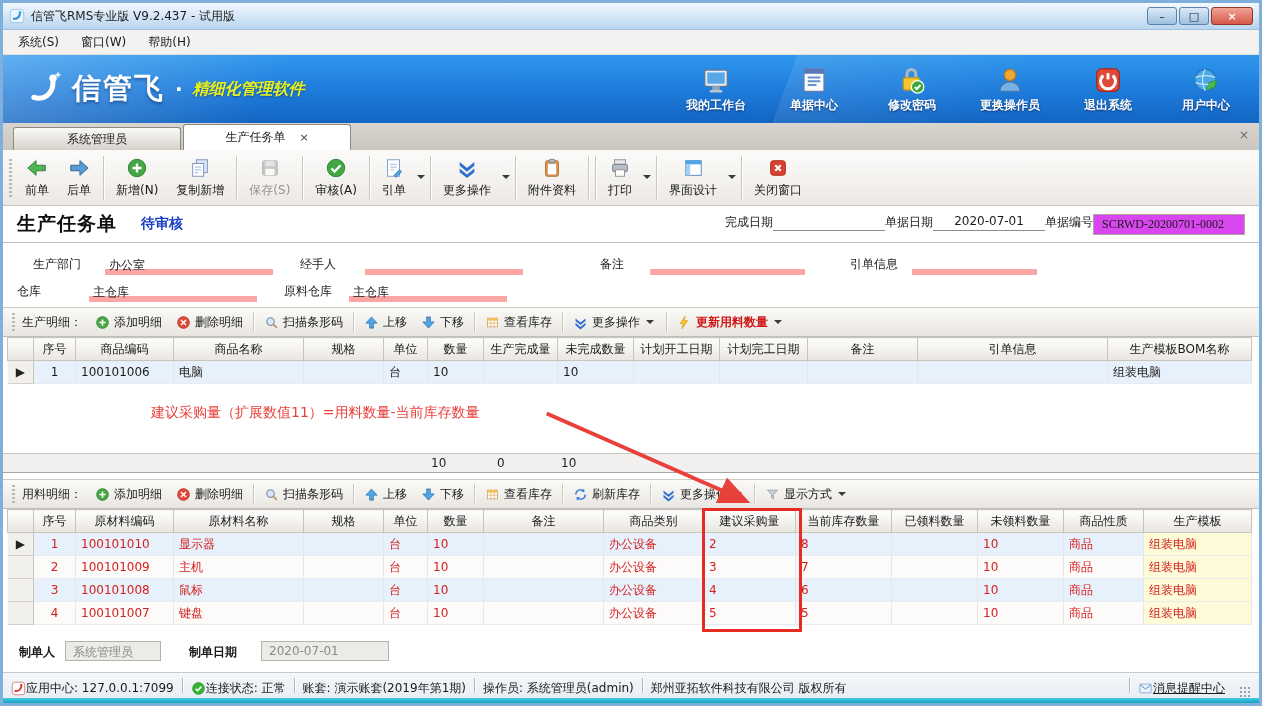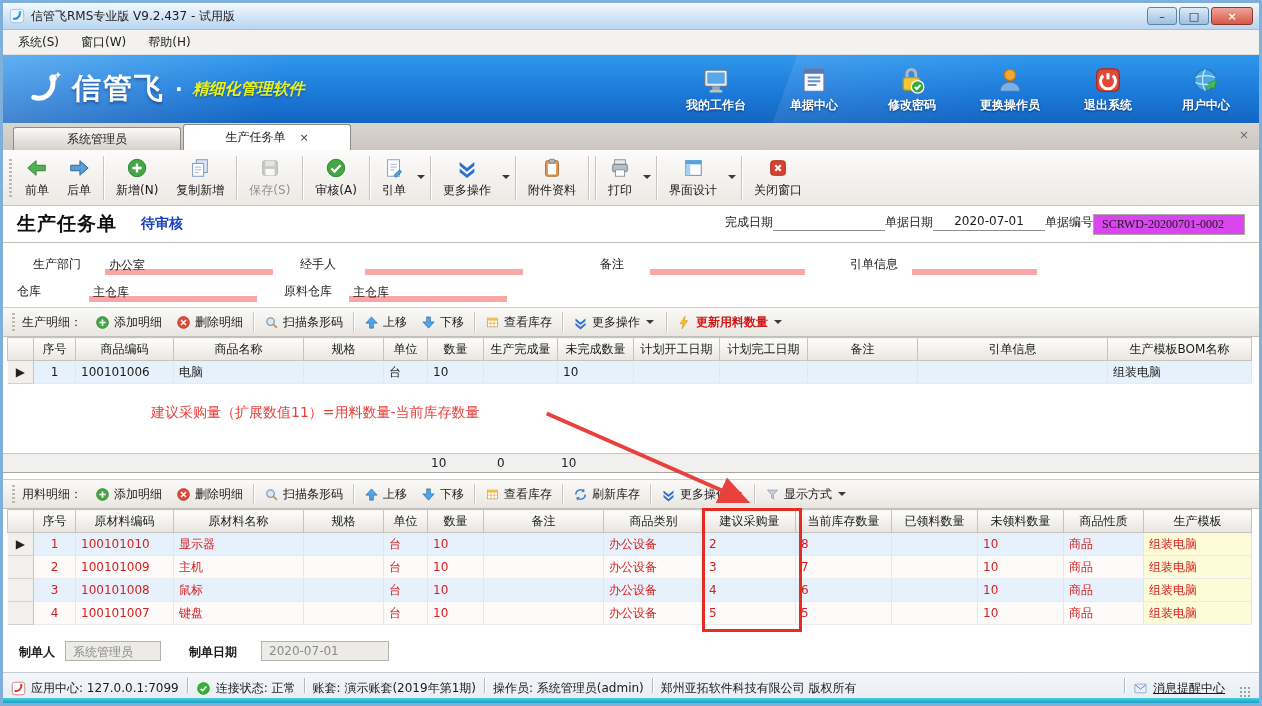--- a/index.html
+++ b/index.html
@@ -106,21 +106,21 @@
 
   
   .footer-fields { flex:1; background:#fff; display:flex; align-items:flex-start; gap:10px; padding:8px 0 0 16px; }
   .ff-label { font-weight:bold; padding-top:3px; }
   .ff-box { background:#edebe7; border:1px solid #b5b2ac; color:#8a8a8a; padding:2px 7px; height:20px; }
   .ff-maker { width:96px; } .ff-date { width:128px; margin-left:14px; }
 
   
   .statusbar { height:26px; flex:none; background:linear-gradient(#f4f7fa,#e8eef4); border-top:1px solid #c6c9cd;
                display:flex; align-items:center; padding:0 8px; gap:8px; }
-  .sb-seg { display:flex; align-items:center; gap:5px; white-space:nowrap;margin-top:6px; }
+  .sb-seg { display:flex; align-items:center; white-space:nowrap;margin-top:6px; }
   .sb-seg svg.i { width:15px; height:15px; }
   .sb-sep { width:1px; height:15px; background:#b3b6ba; box-shadow:1px 0 0 #fff; }
   .sb-spacer { flex:1; }
   .sb-link { text-decoration:underline; cursor:pointer; }
   .grip-corner { width:12px; height:12px; margin-left:6px; align-self:flex-end;
      background:radial-gradient(circle at 2px 2px,#9aa0a8 1px,transparent 1.4px); background-size:4px 4px; }
   .bottom-strip { height:5px; flex:none; background:linear-gradient(#46cce2,#17a2c2); }
 
   
   .overlay { position:absolute; inset:0; pointer-events:none; z-index:50;padding-left:43px; }

